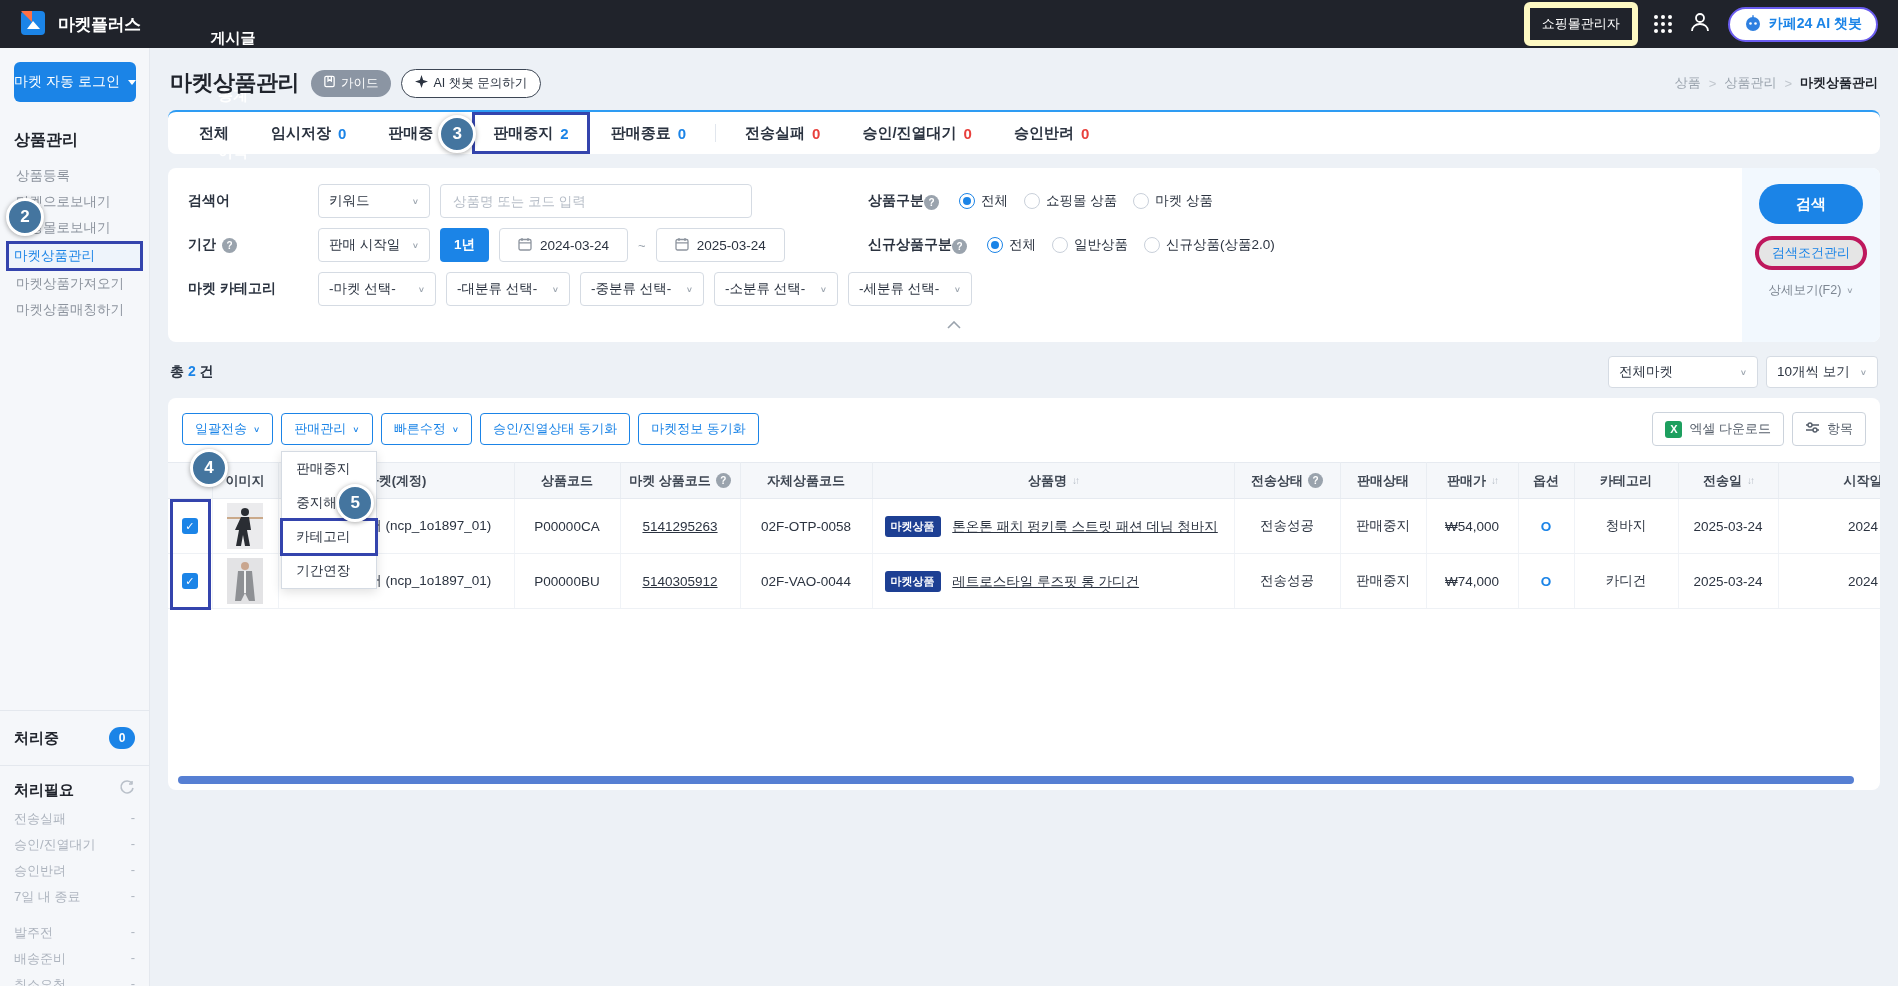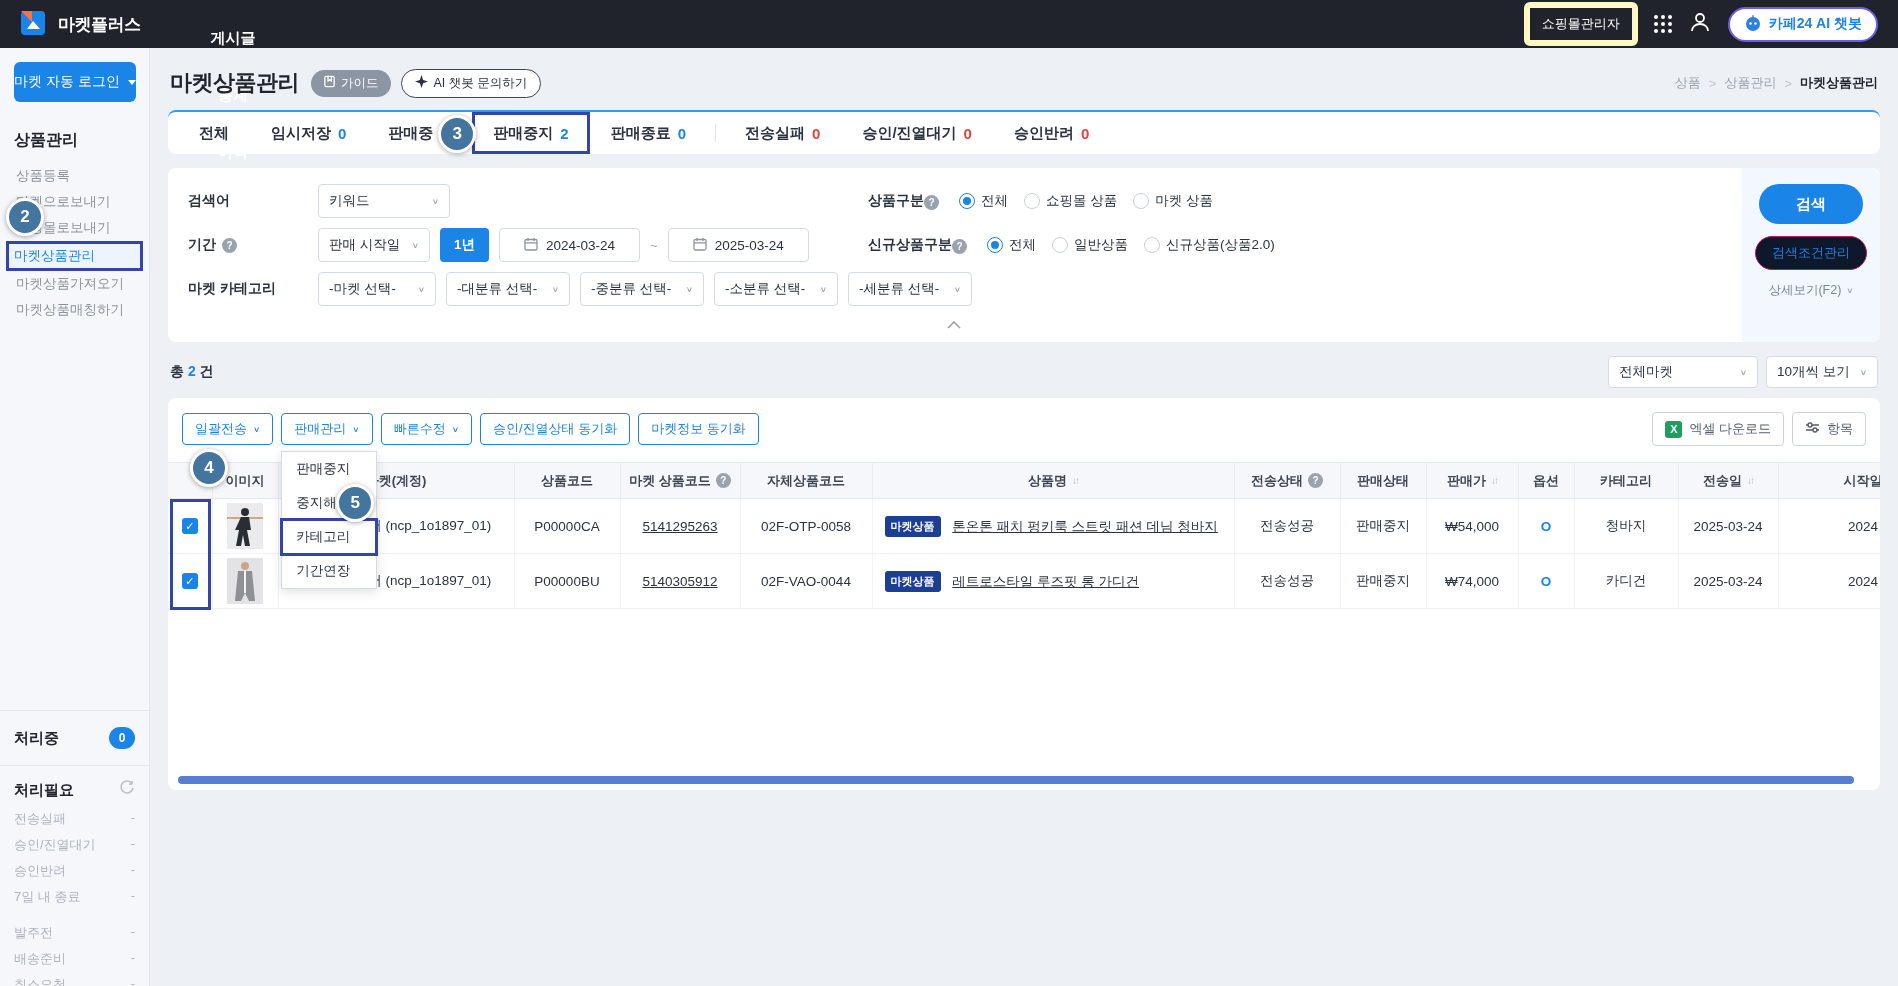--- a/index.html
+++ b/index.html
@@ -66,33 +66,33 @@
   .filter-card { margin-top:14px; position:relative; padding:16px 160px 6px 20px; }
   .frow { display:flex; align-items:center; margin-bottom:10px; }
   .fleft { width:680px; display:flex; align-items:center; gap:10px; flex:none; }
   .flabel { width:120px; flex:none; font-size:14px; font-weight:bold; color:#2b3340; display:flex; align-items:center; gap:6px; }
   .qicon { width:15px; height:15px; border-radius:50%; background:#9aa3ad; color:#fff; font-size:10px; font-weight:bold; display:inline-flex; align-items:center; justify-content:center; }
   .sel { border:1px solid #d5dbe3; border-radius:4px; background:#fff; height:34px; display:flex; align-items:center; justify-content:space-between; padding:0 10px; font-size:13.5px; color:#2b3340; cursor:pointer; }
   .chev { font-size:10px; color:#9aa3ad; transform:scaleY(.8); }
   .kw-input { width:312px; height:34px; border:1px solid #d5dbe3; border-radius:4px; padding:0 12px; font-size:13.5px; color:#2b3340; font-family:inherit; }
   .kw-input::placeholder { color:#b6bdc7; }
   .btn-1y { height:34px; padding:0 14px; background:#1b84e7; color:#fff; border:none; border-radius:4px; font-size:13.5px; font-weight:bold; cursor:pointer; }
-  .date-box { height:34px; border:1px solid #d5dbe3; border-radius:4px; display:flex; align-items:center; gap:8px; padding:0 24px; font-size:13.5px; color:#2b3340; cursor:pointer; }
+  .date-box { height:34px; border:1px solid #d5dbe3; border-radius:4px; display:flex; align-items:center; gap:8px; padding:0 18px; font-size:13.5px; color:#2b3340; cursor:pointer; }
   .tilde { color:#9aa3ad; font-size:13px; }
   .rgroup { display:flex; align-items:center; gap:16px; }
   .rlabel { font-size:14px; font-weight:bold; color:#2b3340; display:flex; align-items:flex-end; margin-right:4px; white-space:nowrap; }
   .radio { display:flex; align-items:center; gap:6px; font-size:13.5px; color:#2b3340; cursor:pointer; white-space:nowrap; }
   .rdot { width:16px; height:16px; border-radius:50%; border:1px solid #c9d0da; background:#fff; position:relative; }
   .radio.sel-on .rdot { border-color:#1b84e7; }
   .radio.sel-on .rdot::after { content:""; position:absolute; left:3px; top:3px; width:8px; height:8px; border-radius:50%; background:#1b84e7; }
   .collapse-row { display:flex; justify-content:center; padding:2px 0 4px; }
   .collapse-btn { border:none; background:none; color:#9aa3ad; font-size:12px; cursor:pointer; }
   .fside { position:absolute; top:0; right:0; bottom:0; width:138px; background:#f2f8fe; border-radius:0 8px 8px 0; display:flex; flex-direction:column; align-items:center; padding-top:16px; gap:12px; }
   .btn-search { width:104px; height:40px; background:#1b84e7; color:#fff; border:none; border-radius:20px; font-size:15px; font-weight:bold; cursor:pointer; }
-  .btn-cond { width:112px; height:34px; background:#0f172a; color:#1b84e7; border:1px solid #be185d; border-radius:17px; font-size:13px; cursor:pointer; }
+  .btn-cond { width:112px; height:34px; background:#e5e5e5; color:#1b84e7; border:4px solid #be185d; border-radius:17px; font-size:13px; cursor:pointer; }
   .detail-link { font-size:12.5px; color:#7d8692; display:flex; align-items:center; gap:5px; cursor:pointer; }
 
   
   .res-bar { display:flex; align-items:center; margin:14px 2px 10px; }
   .total { font-size:14px; color:#2b3340; font-weight:bold; }
   .total b { color:#1b84e7; }
   .res-right { margin-left:auto; display:flex; gap:8px; }
 
   
   .table-card { position:relative; padding-top:14px; height:392px; overflow:hidden; }
@@ -326,24 +326,25 @@
         <div class="tab">
             <span>승인반려</span>
             <span class="cnt red">0</span>
           </div>
       </div>
 
       <div class="card filter-card">
         <div class="frow">
           <div class="fleft">
             <span class="flabel">검색어</span>
-            <div class="sel" style="width:132px;">
+            <div class="sel" style="width:112px;">
                 <span>키워드</span>
                 <span class="chev">∨</span>
               </div>
+            <input class="kw-input" placeholder="상품명 또는 코드 입력" style="">
           </div>
           <div class="rgroup">
             <span class="rlabel">
                 <span>상품구분</span>
                 <span class="qicon">?</span>
               </span>
             <span class="radio sel-on">
                 <span class="rdot"></span>
                 <span>전체</span>
               </span>

